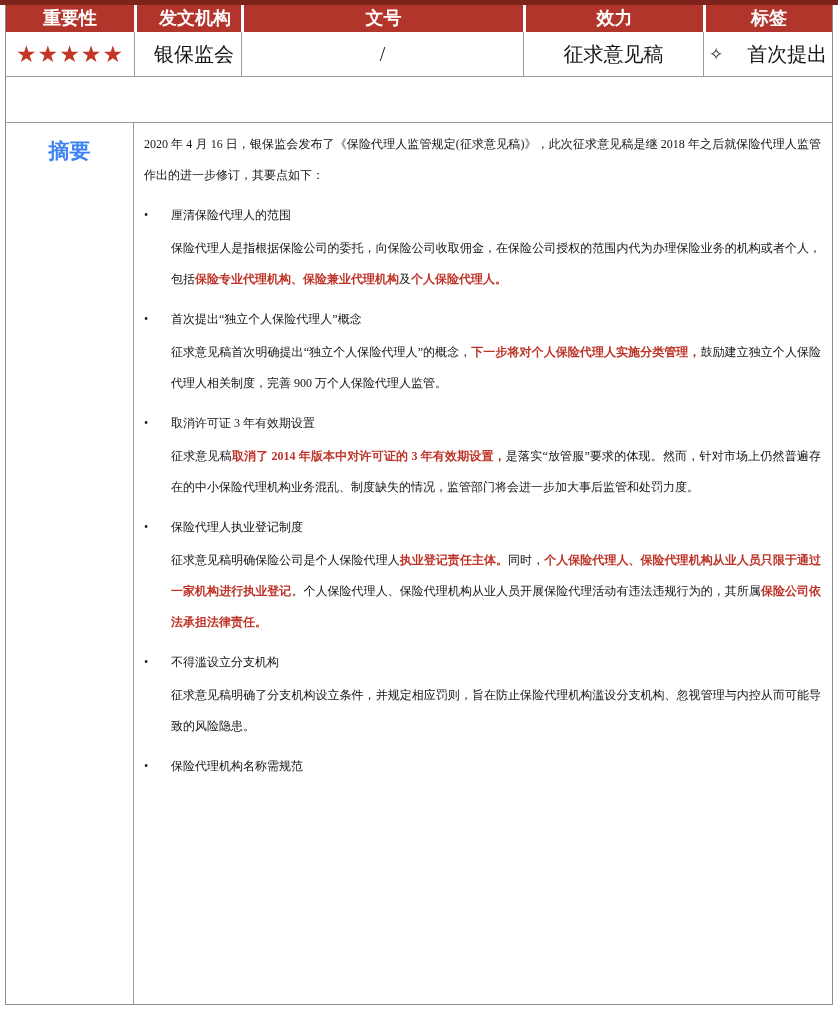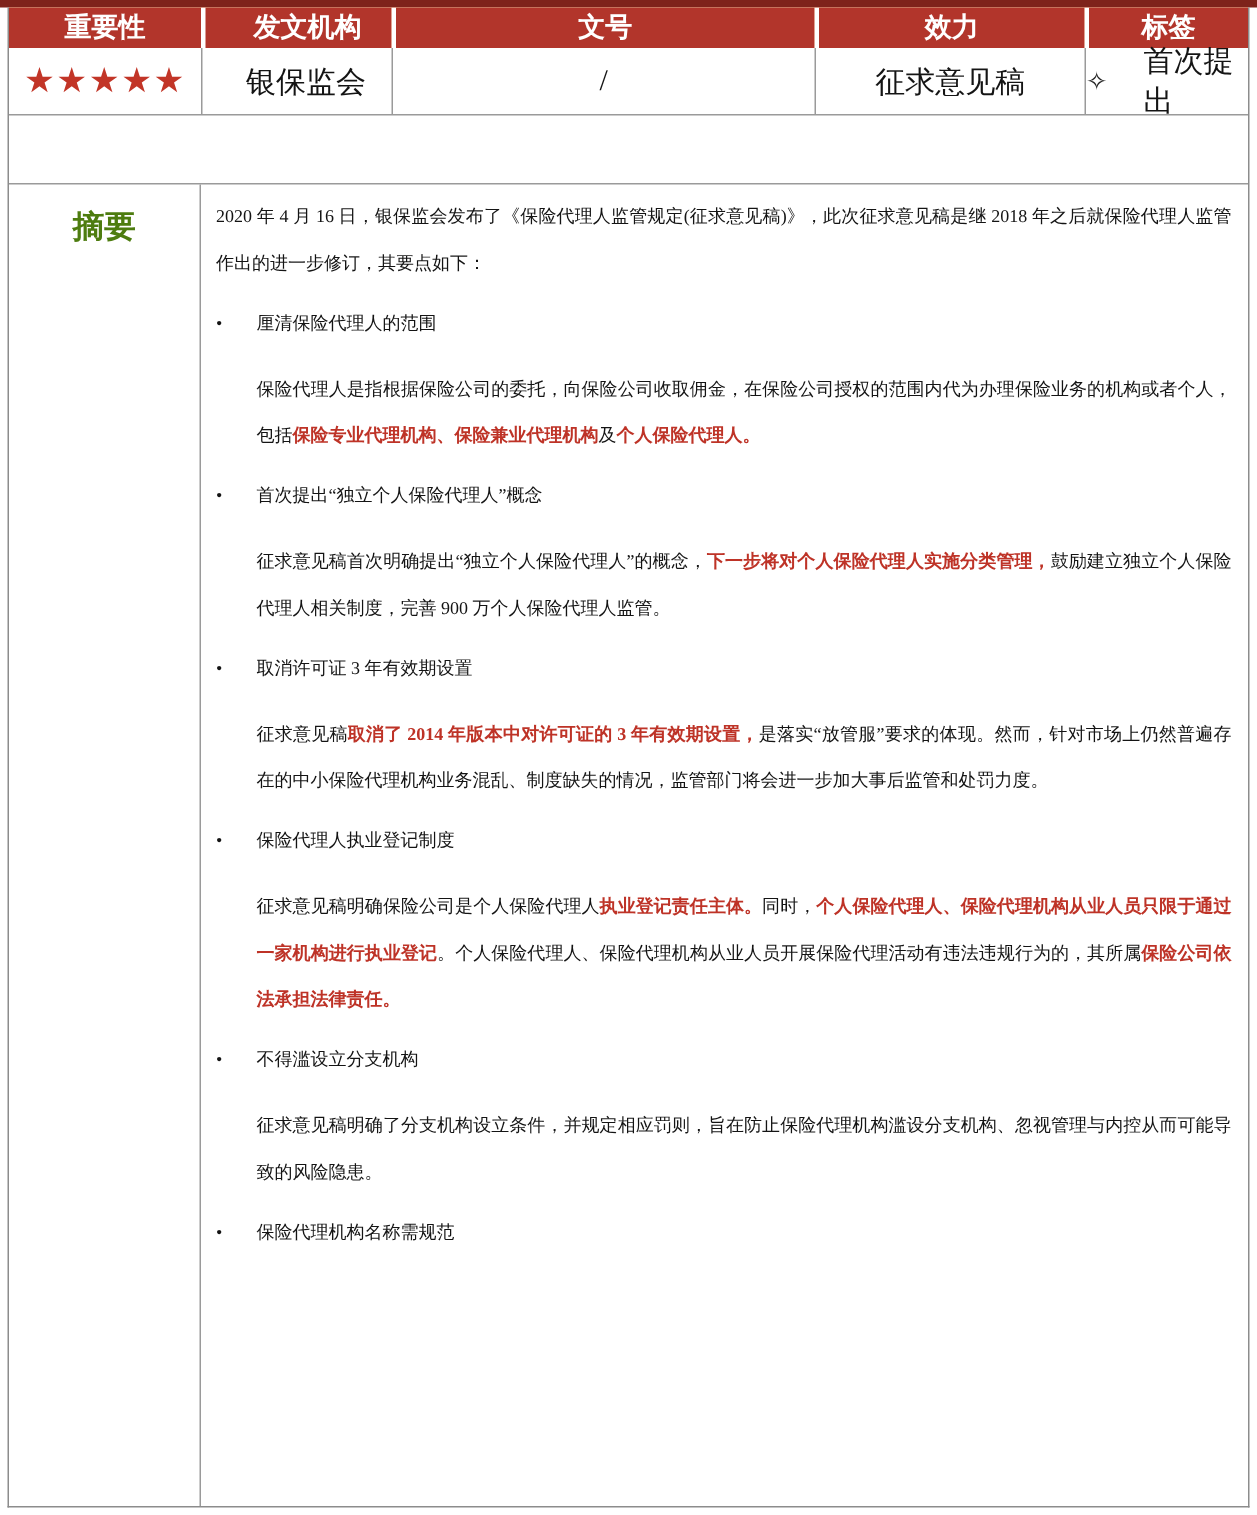--- a/index.html
+++ b/index.html
@@ -2,47 +2,47 @@
 <html><head>
 <meta charset="utf-8">
 <style>
   html,body{margin:0;padding:0;background:#fff;}
   body{width:838px;height:1010px;overflow:hidden;position:relative;
        font-family:"Liberation Serif","DejaVu Serif",serif;color:#141414;}
   .topbar{position:absolute;top:0;left:0;width:838px;height:5px;background:#7E231B;}
   .tbl{position:absolute;top:5px;left:5px;width:828px;height:1000px;
        border:1px solid #8C8C8C;border-top:none;box-sizing:border-box;overflow:hidden;}
   
-  .hdr{display:flex;height:27px;background:#f97316;}
+  .hdr{display:flex;height:27px;background:#fef9c3;}
   .hdr .hc{background:#B2352B;color:#fff;font-family:"Liberation Sans","DejaVu Sans",sans-serif;
            font-weight:700;font-size:18px;line-height:27px;text-align:center;box-sizing:border-box;}
   .hdr .hc+.hc{border-left:3px solid #fff;}
-  .c1{width:128px;} .c2{width:127px;padding-left:12px;} .c3{width:282px;} .c4{width:180px;} .c5{width:152px;flex:1;}
+  .c1{width:128px;} .c2{width:107px;padding-left:12px;} .c3{width:282px;} .c4{width:180px;} .c5{width:152px;flex:1;}
   
   .meta{display:flex;height:44px;border-bottom:1px solid #9A9A9A;}
   .meta .mc{box-sizing:border-box;display:flex;align-items:center;justify-content:center;
             font-size:20px;}
   .meta .mc+.mc{border-left:1px solid #9A9A9A;}
   .stars{color:#C23527;font-size:23px;letter-spacing:1px;font-family:"DejaVu Sans",sans-serif;}
   .tagcell{gap:24px;}
   .tag-icon{font-size:17px;color:#222;}
   
   .spacer{height:45px;border-bottom:1px solid #9A9A9A;}
   
   .main{display:flex;height:883px;}
   .label-col{width:128px;box-sizing:border-box;border-right:1px solid #9A9A9A;
              text-align:center;padding-top:14px;}
-  .label-col .lbl{color:#4d7c0f;font-weight:700;font-size:21px;}
+  .label-col .lbl{color:#3b82f6;font-weight:700;font-size:21px;}
   .content{flex:1;box-sizing:border-box;padding:6px 11px 0 10px;font-size:12px;
            line-height:31px;text-align:justify;overflow:hidden;}
   .intro{margin:0;}
   .b-title-row{display:flex;margin:9px 0 0 0;}
   .b-marker{width:27px;flex:0 0 27px;}
   .b-title{flex:1;}
-  .b-para{margin:13px 0 0 27px;}
+  .b-para{margin:2px 0 0 27px;}
   .red{color:#BE3327;font-weight:700;}
 </style>
 </head>
 <body>
 
 <div class="topbar"></div>
 
 <div class="tbl">
 
   <div class="hdr">

